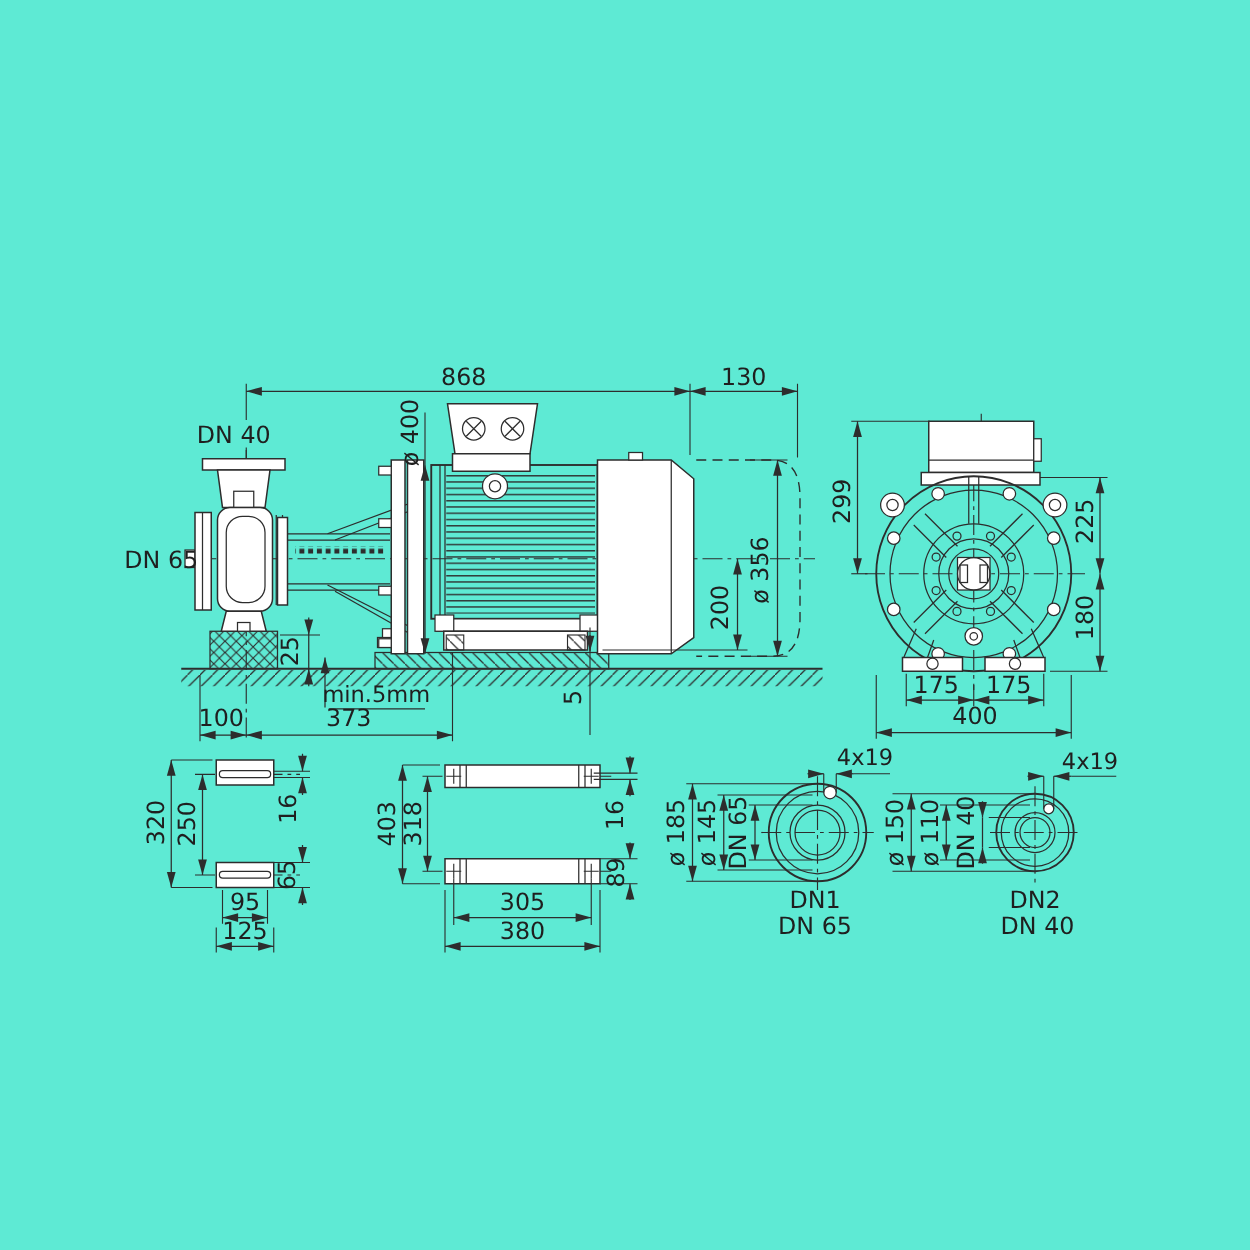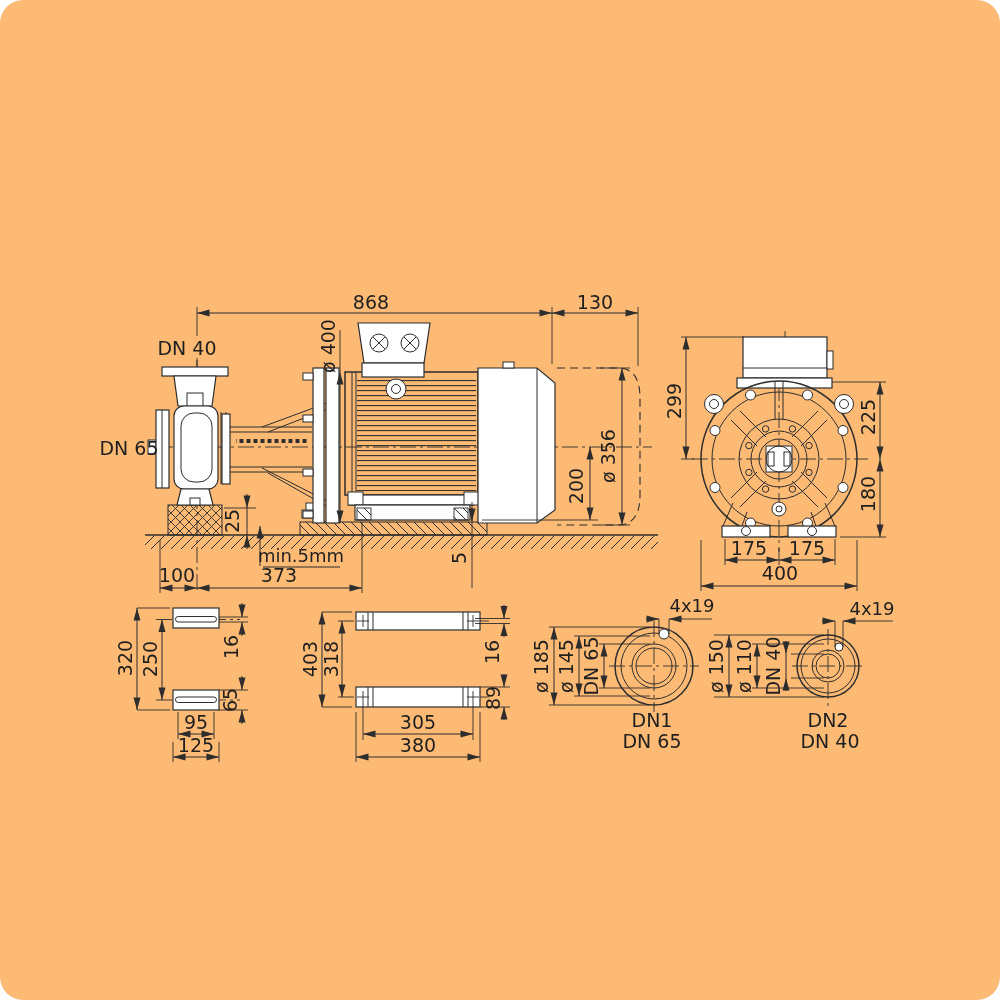--- a/index.html
+++ b/index.html
@@ -1,16 +1,16 @@
 <!DOCTYPE html>
 <html><head>
 <meta charset="utf-8">
 <style>
   html,body{margin:0;padding:0;background:#ffffff;}
-  .page{width:1000px;height:1000px;background:#fdba74;position:relative;font-family:"DejaVu Sans",sans-serif;border-radius:23px;}
+  .page{width:1000px;height:1000px;background:#5eead4;position:relative;font-family:"DejaVu Sans",sans-serif;}
   svg{display:block;}
   .s1{stroke:#2d2d2d;stroke-width:1;fill:none;}
   .s15{stroke:#2d2d2d;stroke-width:1.5;fill:none;}
   .wf{fill:#ffffff;stroke:#2d2d2d;stroke-width:1.2;}
   .wf1{fill:#ffffff;stroke:#2d2d2d;stroke-width:1;}
   .dim{stroke:#2d2d2d;stroke-width:1;fill:none;}
   .ext{stroke:#2d2d2d;stroke-width:0.9;fill:none;}
   .cl{stroke:#2d2d2d;stroke-width:0.9;fill:none;stroke-dasharray:16 4 3 4;}
   .dash{stroke:#2d2d2d;stroke-width:1.1;fill:none;stroke-dasharray:8 5;}
   text{font-family:"DejaVu Sans","Liberation Sans",sans-serif;font-size:19px;fill:#1f1f1f;text-anchor:middle;dominant-baseline:middle;}

